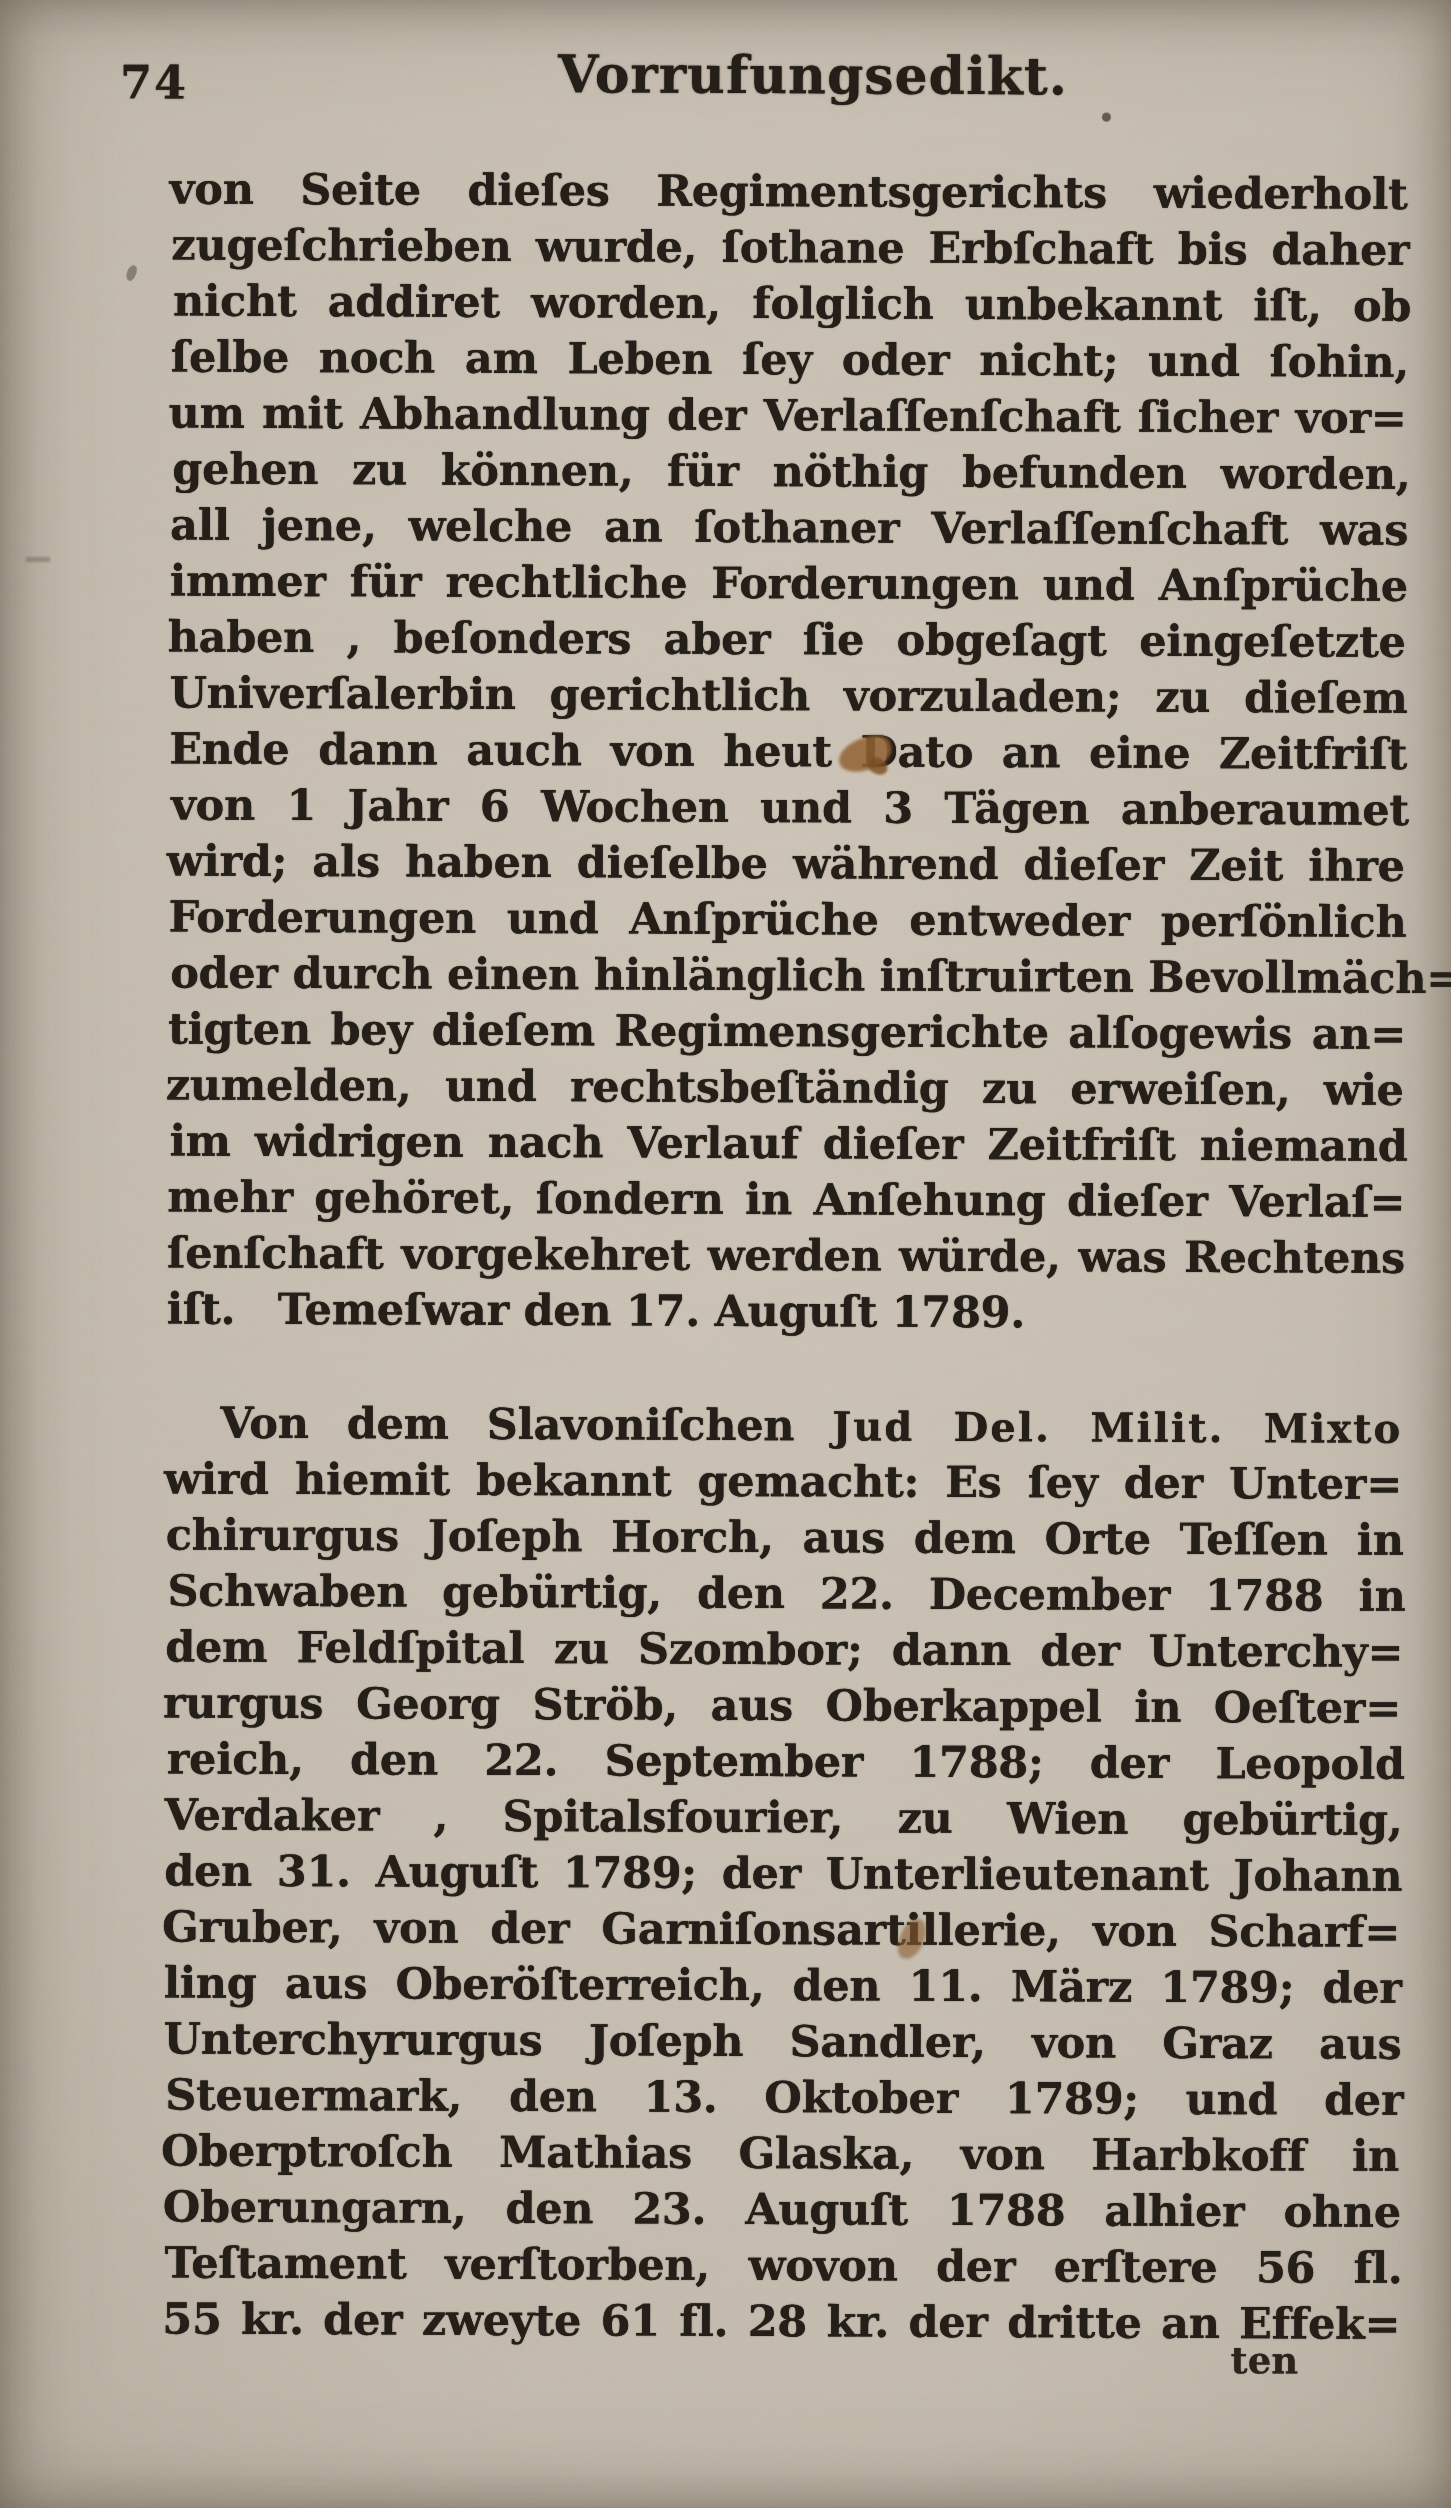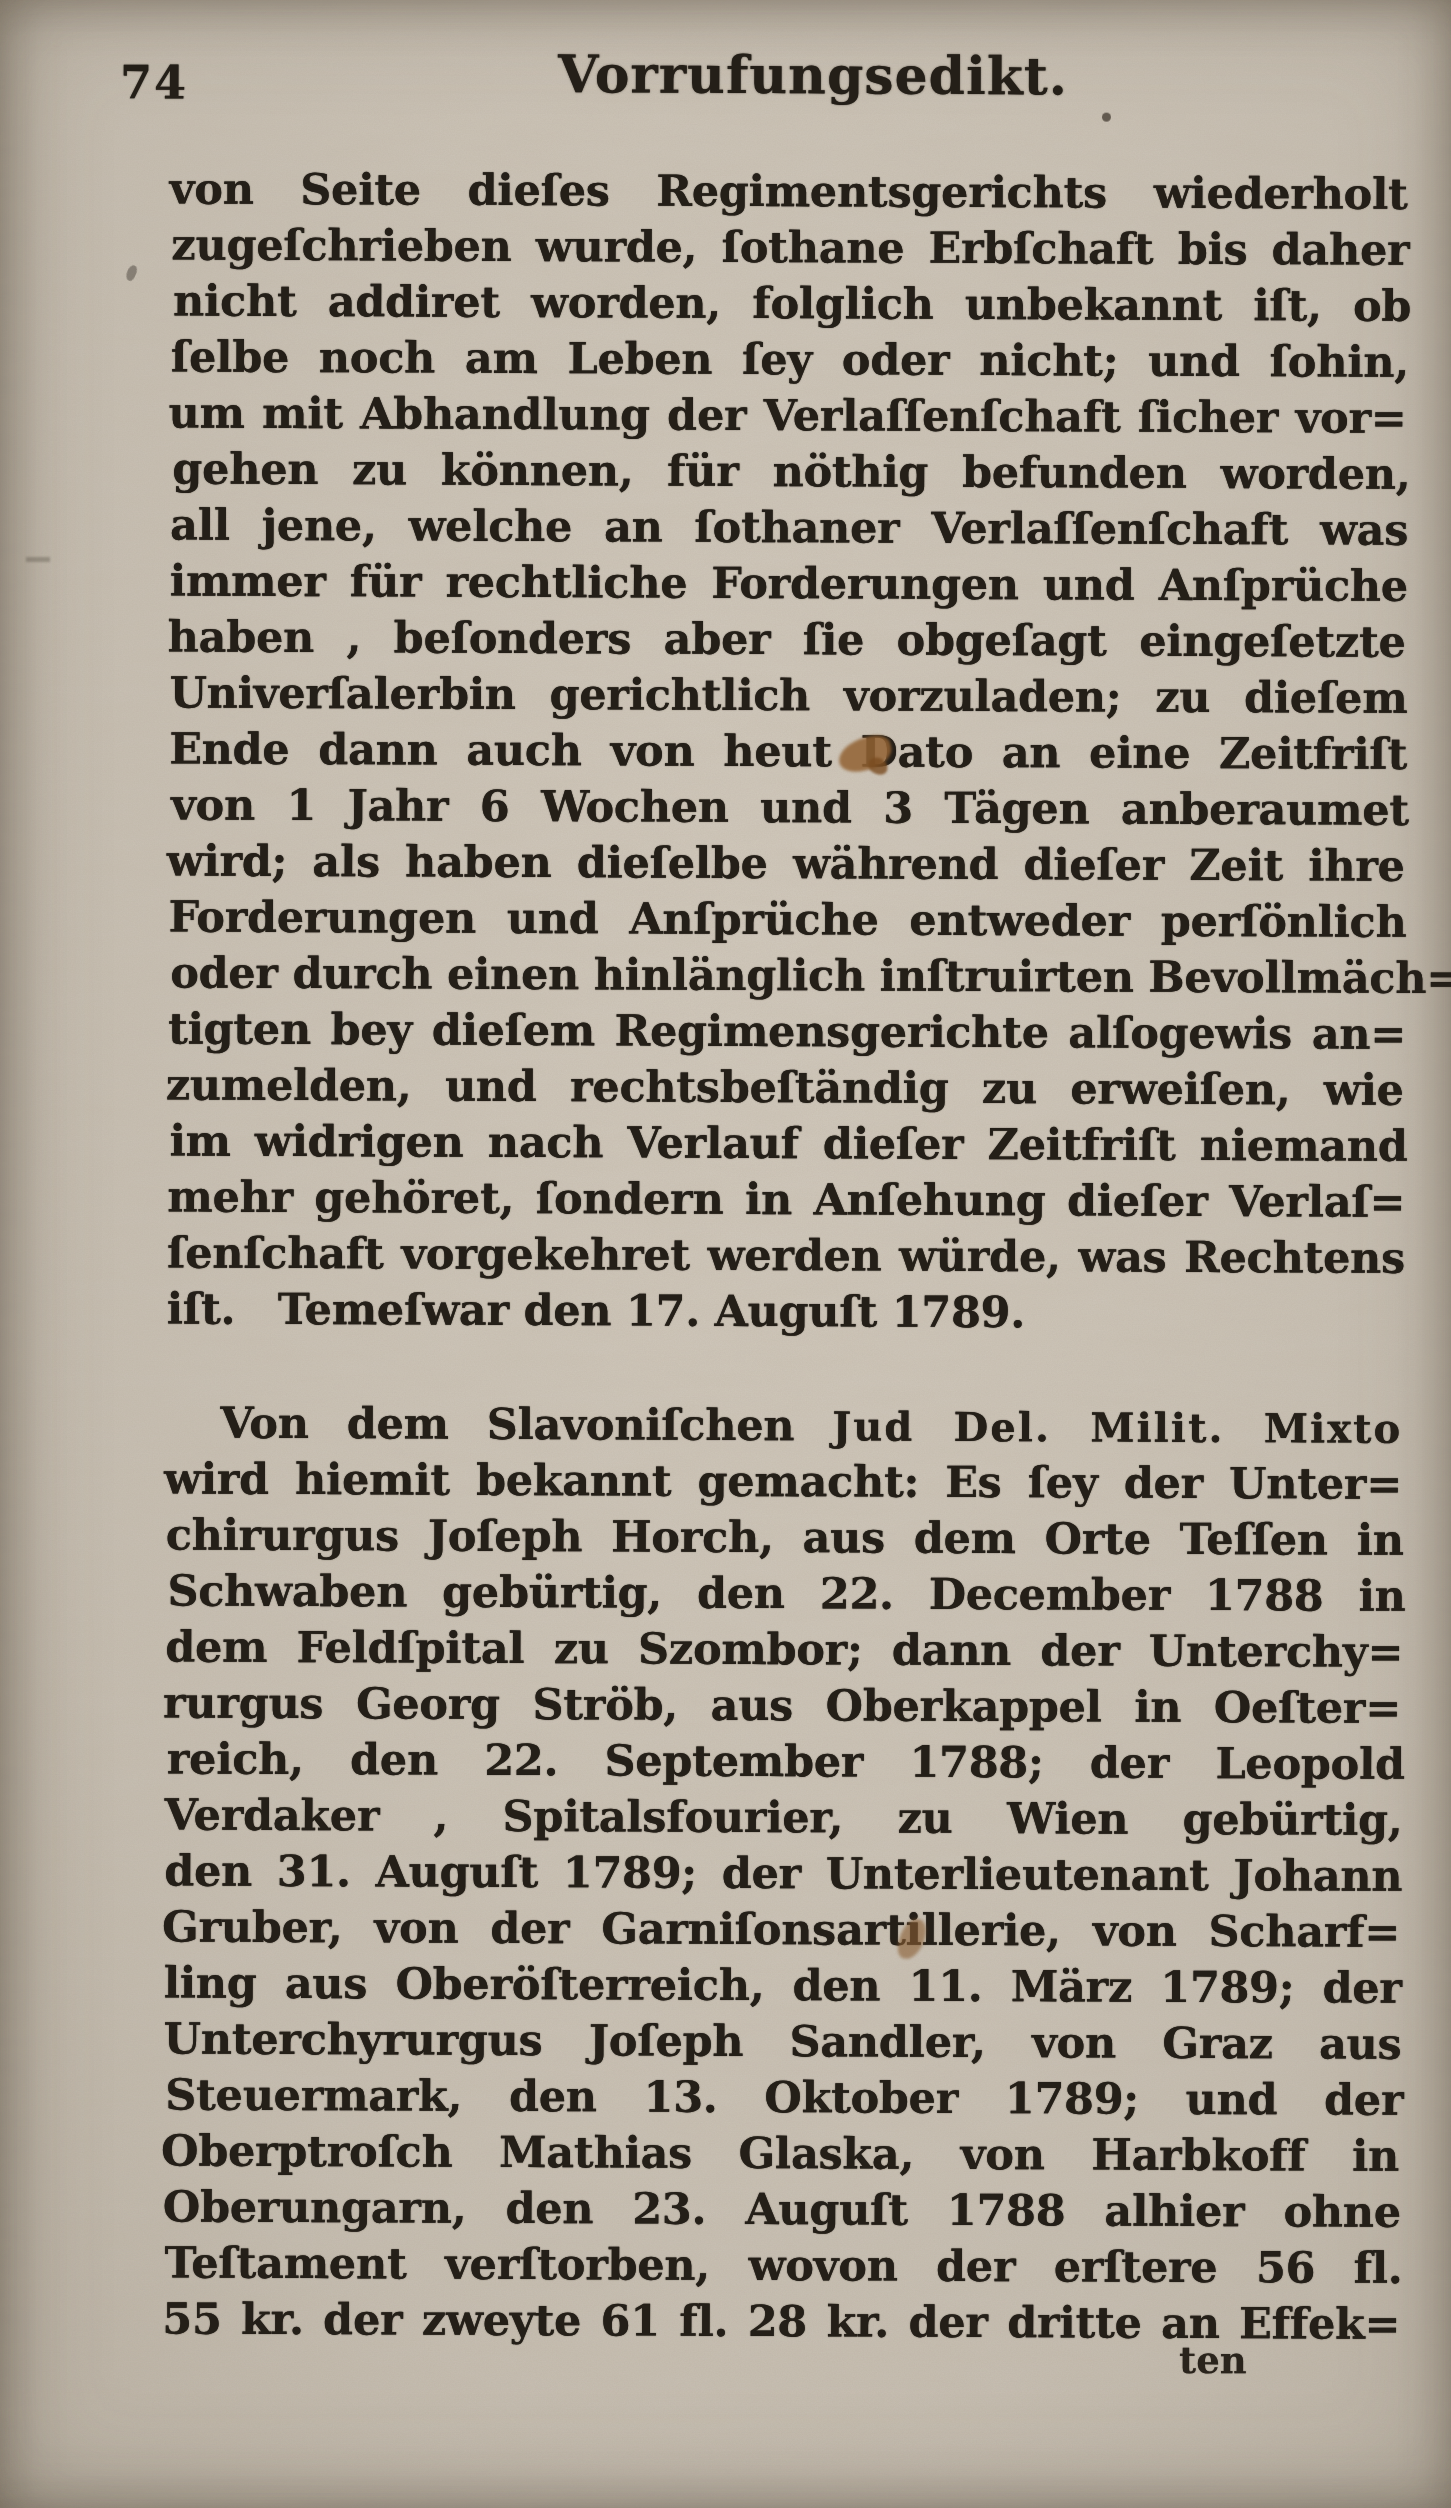--- a/index.html
+++ b/index.html
@@ -52,21 +52,21 @@
     white-space: nowrap;
   }
   .line:nth-child(3n)   { transform: translateX(2px); }
   .line:nth-child(4n+1) { transform: translateX(-2px); }
   .no-just { text-align-last: left; }
   .p2 { margin-top: 58px; }
   .p2-first { text-indent: 56px; }
   .antiqua { letter-spacing: 2px; font-size: 40px; }
   .catchword {
     position: absolute; left: 1184px; top: 2336px; width: 119px;
-    text-align: left; font-size: 37px; font-weight: 700; color: #2a241c;
+    text-align: right; font-size: 37px; font-weight: 700; color: #2a241c;
     text-shadow: 0 0 1px rgba(36,31,24,.7);
   }
   .stain { position: absolute; pointer-events: none; }
   .stain-a {
     left: 838px; top: 738px; width: 54px; height: 32px;
     background: #926233; border-radius: 62% 38% 55% 45%;
     transform: rotate(-14deg); filter: blur(1.6px); opacity: .85;
   }
   .stain-a2 {
     left: 868px; top: 758px; width: 20px; height: 16px;

